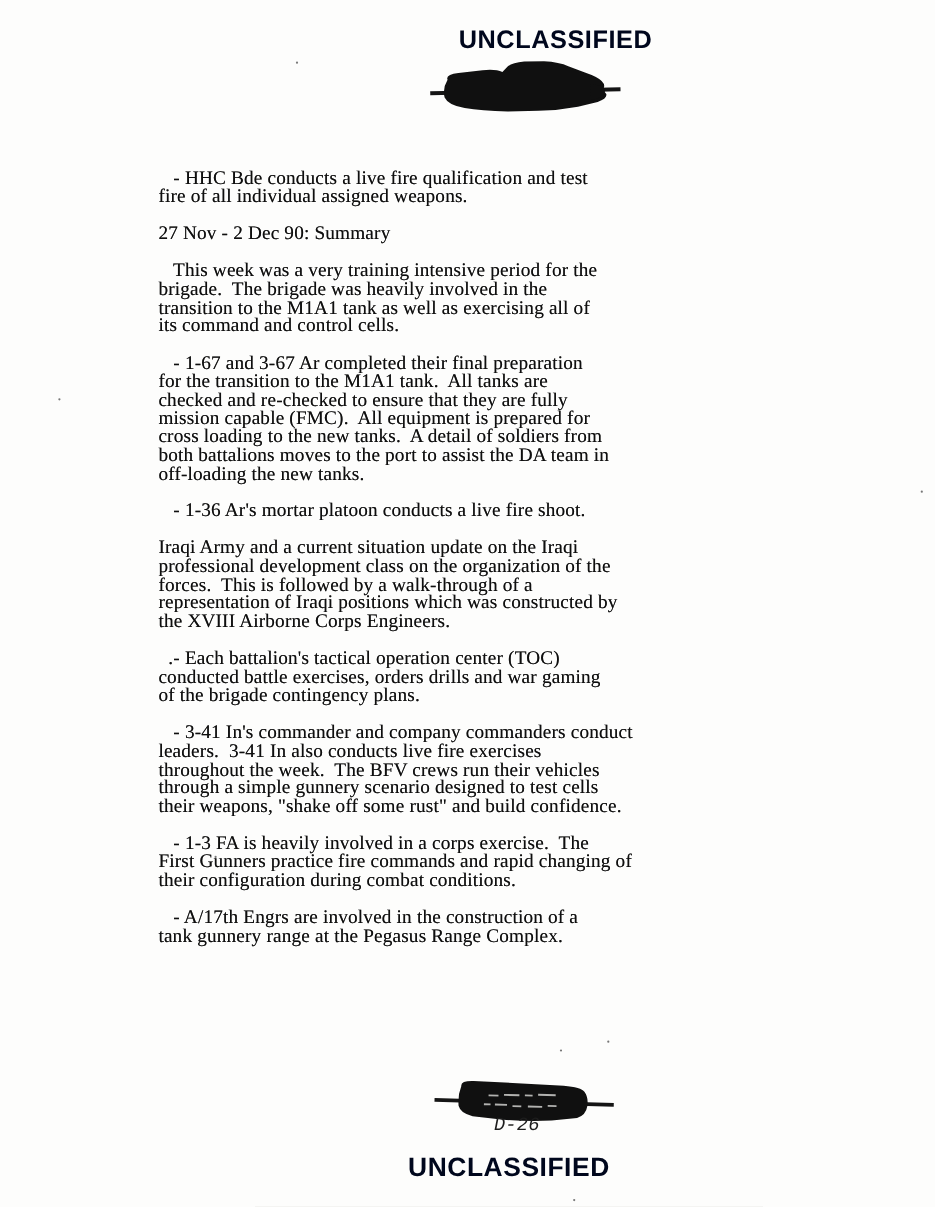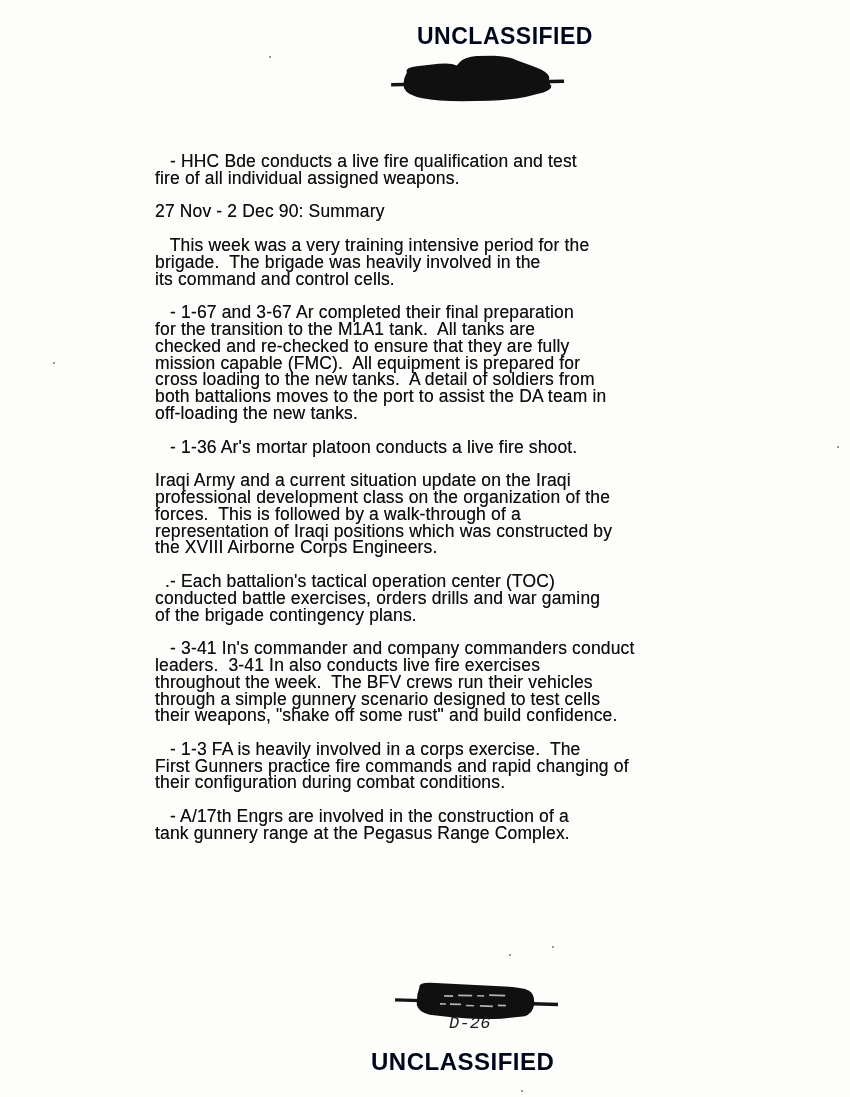--- a/index.html
+++ b/index.html
@@ -21,22 +21,22 @@
     line-height:1;
     filter: blur(0.2px) contrast(1.15);
     white-space:nowrap;
   }
   .classification.top    { left:417px; top:25px;   font-size:23px; }
   .classification.bottom { left:371px; top:1050px; font-size:24px; }
 
   
   .doc-body {
     position:absolute;
-    left:155px; top:153px;
-    font-family:Liberation Sans, sans-serif;
+    left:144px; top:153px;
+    font-family:Liberation Serif, serif;
     font-size:17.5px;
     letter-spacing:0.15px;
     color:#222;
     filter: blur(0.3px) contrast(1.2);
     text-shadow: 0 0 0.5px rgba(20,20,20,0.55);
   }
   .doc-line {
     height:16.8px;
     line-height:16.8px;
     white-space:pre;
@@ -92,20 +92,21 @@
   </div>
 
   <div class="doc-body" id="doc-body">
       <div class="doc-line">   - HHC Bde conducts a live fire qualification and test</div>
       <div class="doc-line">fire of all individual assigned weapons.</div>
       <div class="doc-line"></div>
       <div class="doc-line">27 Nov - 2 Dec 90: Summary</div>
       <div class="doc-line"></div>
       <div class="doc-line">   This week was a very training intensive period for the</div>
       <div class="doc-line">brigade.  The brigade was heavily involved in the</div>
+      <div class="doc-line">transition to the M1A1 tank as well as exercising all of</div>
       <div class="doc-line">its command and control cells.</div>
       <div class="doc-line"></div>
       <div class="doc-line">   - 1-67 and 3-67 Ar completed their final preparation</div>
       <div class="doc-line">for the transition to the M1A1 tank.  All tanks are</div>
       <div class="doc-line">checked and re-checked to ensure that they are fully</div>
       <div class="doc-line">mission capable (FMC).  All equipment is prepared for</div>
       <div class="doc-line">cross loading to the new tanks.  A detail of soldiers from</div>
       <div class="doc-line">both battalions moves to the port to assist the DA team in</div>
       <div class="doc-line">off-loading the new tanks.</div>
       <div class="doc-line"></div>

